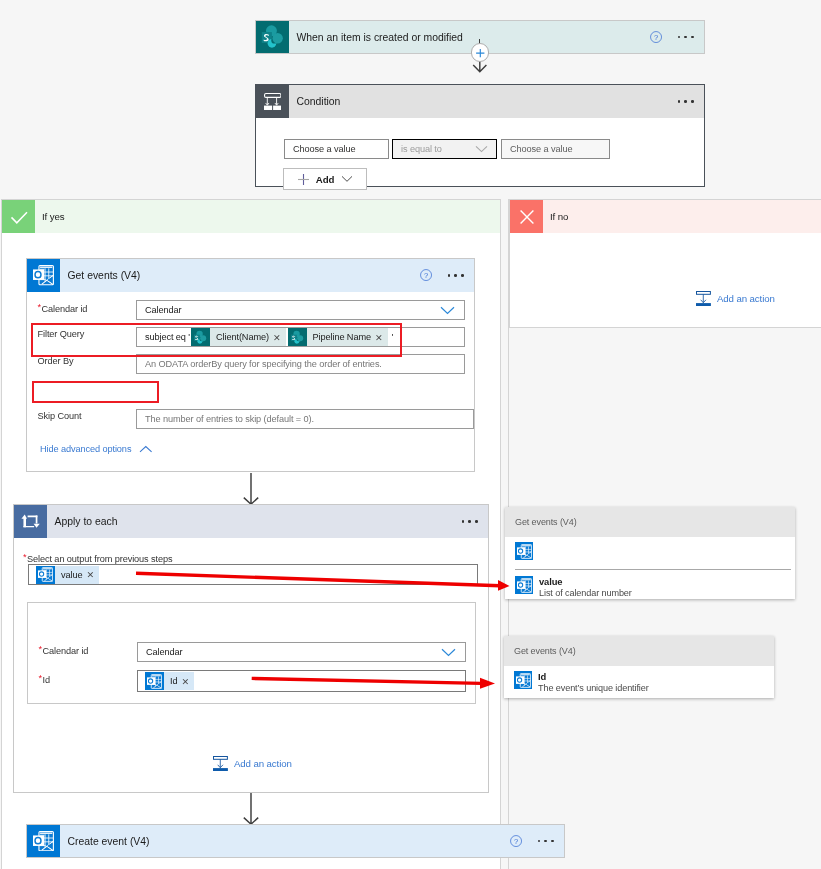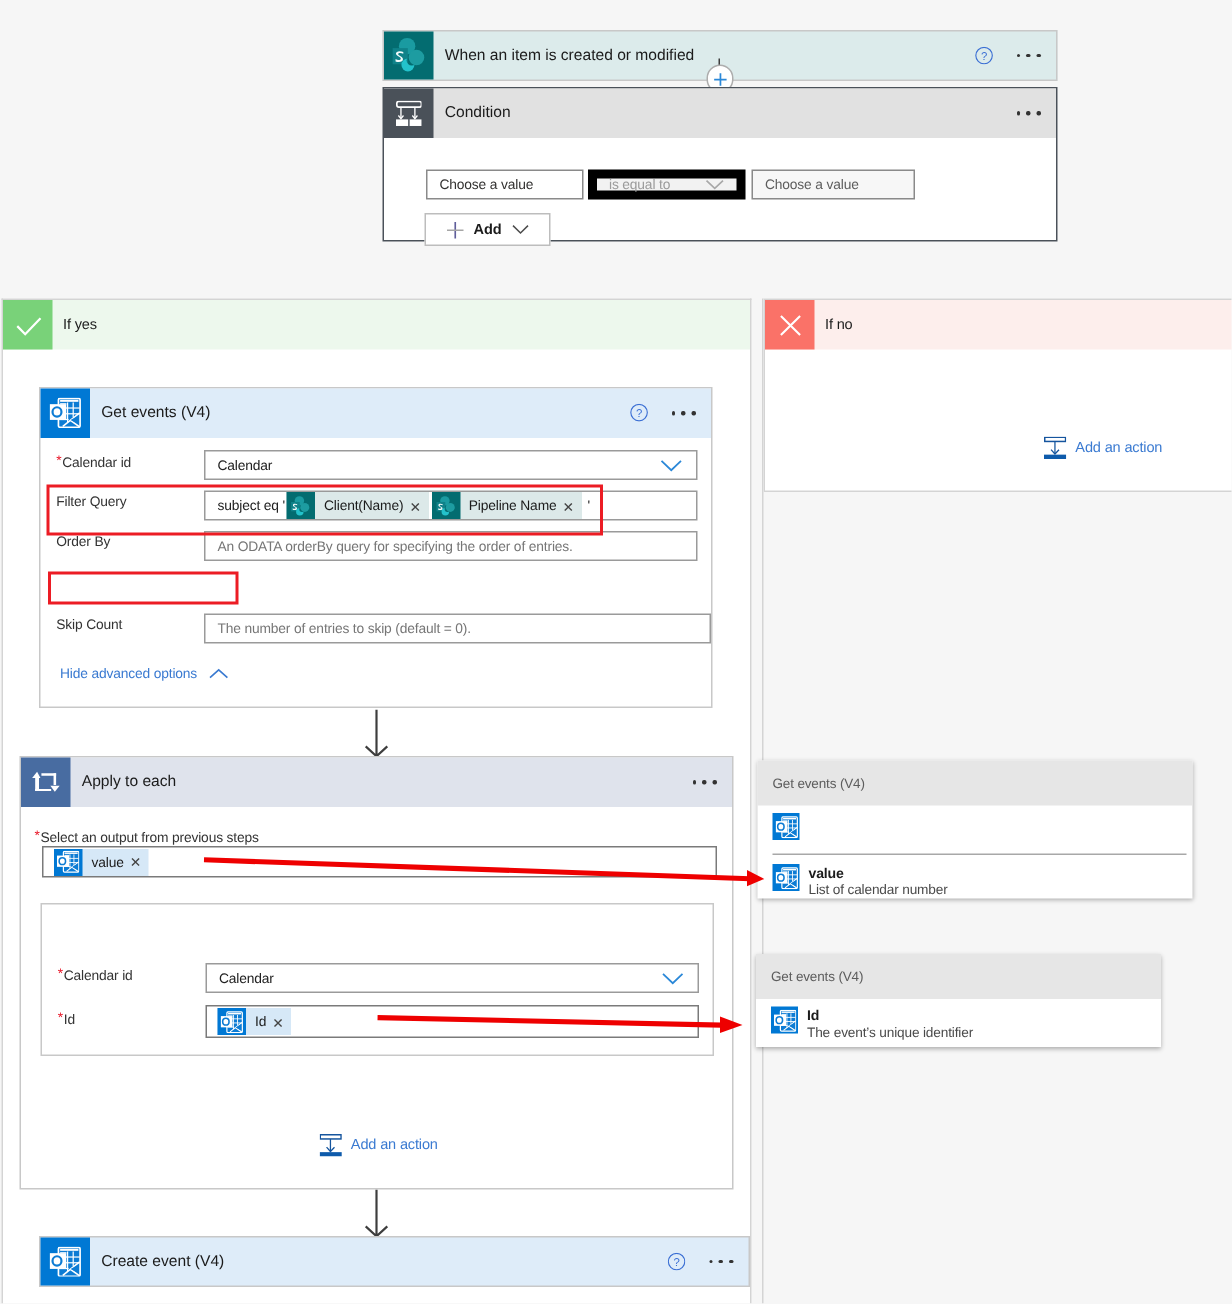--- a/index.html
+++ b/index.html
@@ -133,40 +133,40 @@
   <svg width="18" height="12">
       <path d="M8.8 0v10.6M2.2 3.9 8.8 10.7 15.4 3.9" fill="none" stroke="#3d3d3d" stroke-width="1.45"></path>
     </svg>
 </div>
 <div class="abs" style="left:470.5px;top:43.4px;width:18.5px;height:18.5px;border-radius:50%;background:#fff;border:1px solid #adadad;box-sizing:border-box;">
   <svg width="16.5" height="16.5" style="display:block;margin:0.4px 0 0 0.4px">
       <path d="M8.3 3.9v8.3M4.1 8.1h8.3" stroke="#2b88d8" stroke-width="1.15"></path>
     </svg>
 </div>
 
-<div class="card" style="left:255px;top:58px;width:450px;height:103px;border:1px solid #4a5159;background:#fff;">
+<div class="card" style="left:255px;top:84px;width:450px;height:103px;border:1px solid #4a5159;background:#fff;">
   <div class="card-head" style="height:33px;background:#e1e1e1;">
     <div class="card-icon" style="width:33px;height:33px;flex:0 0 33px;background:#4a5159;">
       <svg width="17.4" height="17.2">
           <use href="#cond"></use>
         </svg>
     </div>
     <div class="card-title">Condition</div>
     <div class="head-right">
       <span class="ellipsis">
           <i></i>
           <i></i>
           <i></i>
         </span>
     </div>
   </div>
   <div class="abs" style="left:28px;top:54px;width:105px;height:20px;border:1px solid #8a8a8a;background:#fff;display:flex;align-items:center;padding-left:8px;">
     <span style="font-size:9.2px;color:#323130;">Choose a value</span>
   </div>
-  <div class="abs" style="left:136px;top:54px;width:105px;height:20px;border:6px solid #000000;background:#f2f2f2;display:flex;align-items:center;padding-left:8px;">
+  <div class="abs" style="left:136px;top:54px;width:105px;height:20px;border:1px solid #000000;background:#f2f2f2;display:flex;align-items:center;padding-left:8px;">
     <span style="font-size:9.2px;color:#9b9b9b;">is equal to</span>
     <svg width="13" height="8" style="margin-left:auto;margin-right:8px">
         <path d="M1 1.4 6.5 6.6 12 1.4" fill="none" stroke="#a8a8a8" stroke-width="1.1"></path>
       </svg>
   </div>
   <div class="abs" style="left:245px;top:54px;width:109px;height:20px;border:1px solid #8a8a8a;background:#f7f7f7;display:flex;align-items:center;padding-left:8px;">
     <span style="font-size:9.2px;color:#5d5d5d;">Choose a value</span>
   </div>
   <div class="abs" style="left:27px;top:83px;width:84px;height:22px;border:1px solid #bdbdbd;background:#fff;display:flex;align-items:center;justify-content:center;">
     <svg width="13" height="13" style="margin-right:6px">
@@ -360,21 +360,21 @@
     <span style="font-size:9.7px;color:#3a7ad1;margin-left:6px">Add an action</span>
   </div>
 </div>
 
 <div class="abs" style="left:242px;top:793px;width:18px;height:32px;">
   <svg width="18" height="32">
       <path d="M9 0v30.2M1.8 24.6 9 31.2 16.2 24.6" fill="none" stroke="#3d3d3d" stroke-width="1.45"></path>
     </svg>
 </div>
 
-<div class="card" style="left:26px;top:824px;width:474px;height:34px;border:1px solid #c8c8c8;background:#deecf9;">
+<div class="card" style="left:26px;top:824px;width:539px;height:34px;border:1px solid #c8c8c8;background:#deecf9;">
   <div class="card-head" style="height:32px;">
     <div class="card-icon" style="width:33px;height:32px;flex:0 0 33px;background:#0078d4;">
       <svg width="21" height="20.4">
           <use href="#ol"></use>
         </svg>
     </div>
     <div class="card-title">Create event (V4)</div>
     <div class="head-right">
       <span style="display:flex">
           <svg width="12.1" height="12.1">

